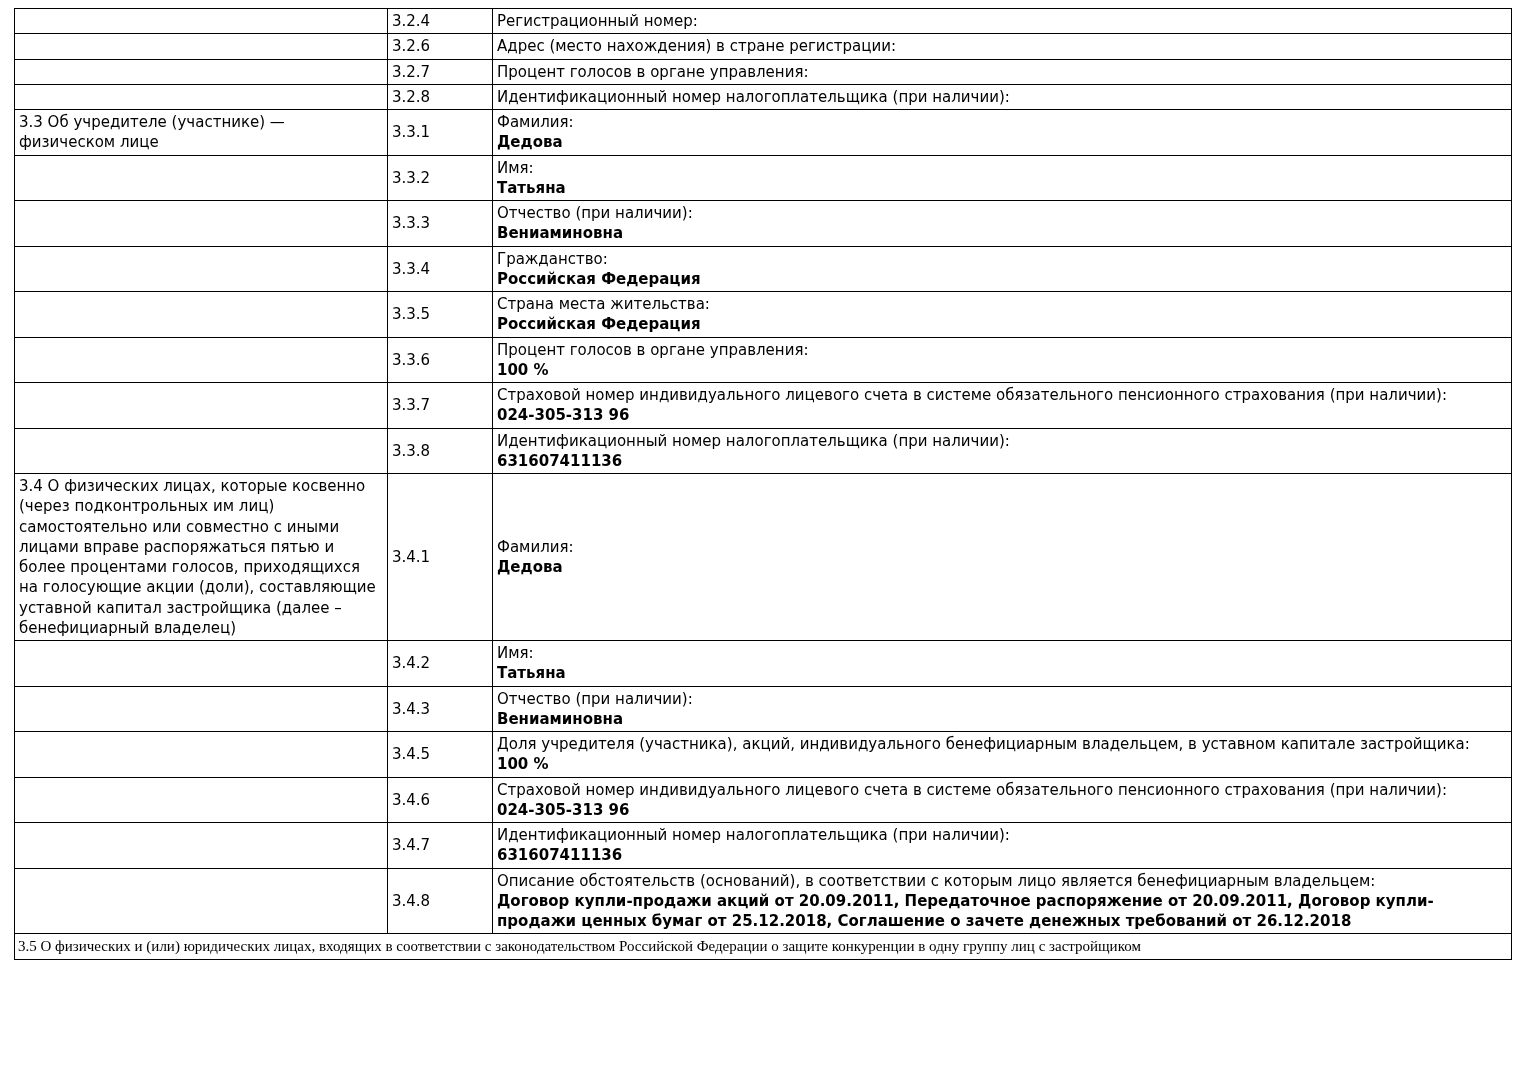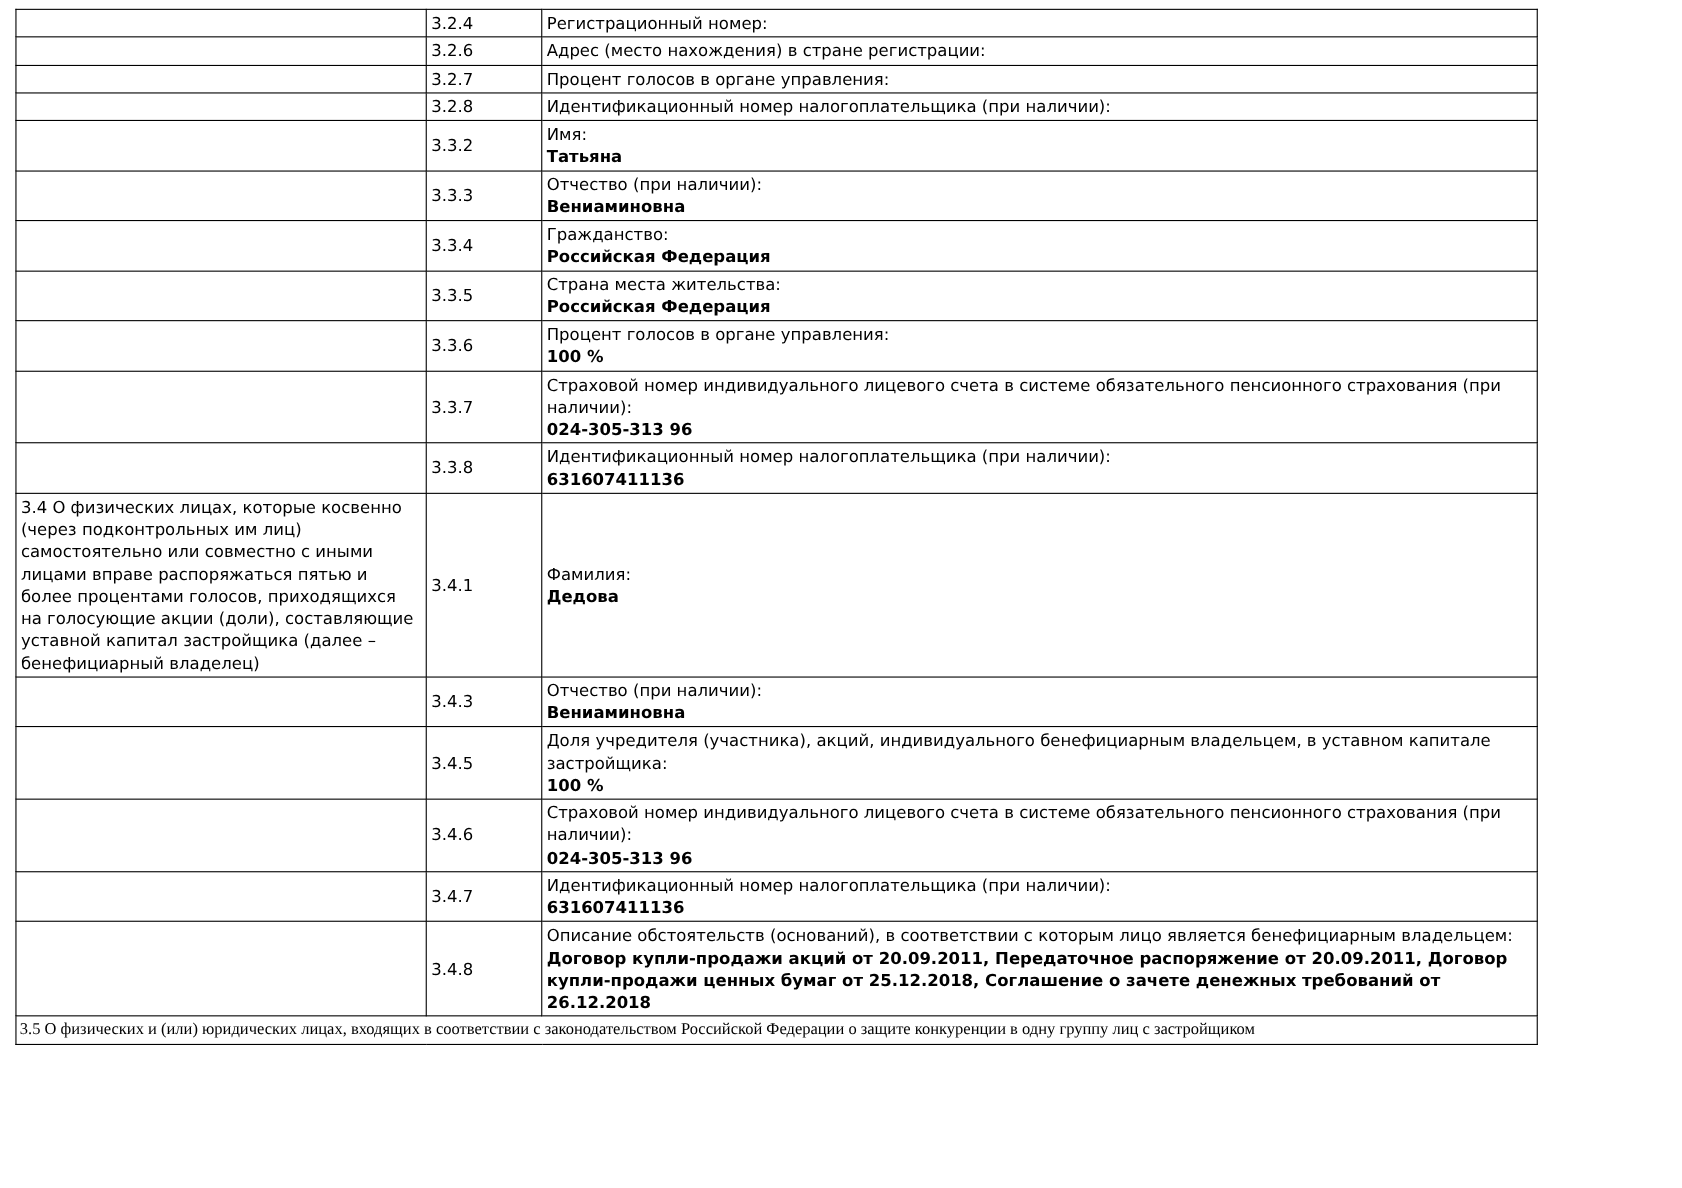--- a/index.html
+++ b/index.html
@@ -15,21 +15,21 @@
     width: 1529px;
     height: 1080px;
     overflow: hidden;
   }
   .page {
     padding: 8px 15px 0 14px;
   }
   table {
     border-collapse: collapse;
     table-layout: fixed;
-    width: 1384px;
+    width: 1498px;
   }
   td {
     border: 1px solid #000000;
     padding: 2px 4px;
     vertical-align: middle;
     word-wrap: break-word;
   }
   .c-section {
     vertical-align: top;
   }
@@ -80,20 +80,28 @@
           </td>
         </tr>
         <tr>
           <td class="c-section"></td>
           <td class="c-num">3.2.8</td>
           <td class="c-content">
             <div class="label">Идентификационный номер налогоплательщика (при наличии):</div>
           </td>
         </tr>
         <tr>
+          <td class="c-section">3.3 Об учредителе (участнике) — физическом лице</td>
+          <td class="c-num">3.3.1</td>
+          <td class="c-content">
+            <div class="label">Фамилия:</div>
+            <div class="value">Дедова</div>
+          </td>
+        </tr>
+        <tr>
           <td class="c-section"></td>
           <td class="c-num">3.3.2</td>
           <td class="c-content">
             <div class="label">Имя:</div>
             <div class="value">Татьяна</div>
           </td>
         </tr>
         <tr>
           <td class="c-section"></td>
           <td class="c-num">3.3.3</td>
@@ -141,20 +149,28 @@
             <div class="label">Идентификационный номер налогоплательщика (при наличии):</div>
             <div class="value">631607411136</div>
           </td>
         </tr>
         <tr>
           <td class="c-section">3.4 О физических лицах, которые косвенно (через подконтрольных им лиц) самостоятельно или совместно с иными лицами вправе распоряжаться пятью и более процентами голосов, приходящихся на голосующие акции (доли), составляющие уставной капитал застройщика (далее – бенефициарный владелец)</td>
           <td class="c-num">3.4.1</td>
           <td class="c-content">
             <div class="label">Фамилия:</div>
             <div class="value">Дедова</div>
+          </td>
+        </tr>
+        <tr>
+          <td class="c-section"></td>
+          <td class="c-num">3.4.2</td>
+          <td class="c-content">
+            <div class="label">Имя:</div>
+            <div class="value">Татьяна</div>
           </td>
         </tr>
         <tr>
           <td class="c-section"></td>
           <td class="c-num">3.4.3</td>
           <td class="c-content">
             <div class="label">Отчество (при наличии):</div>
             <div class="value">Вениаминовна</div>
           </td>
         </tr>

